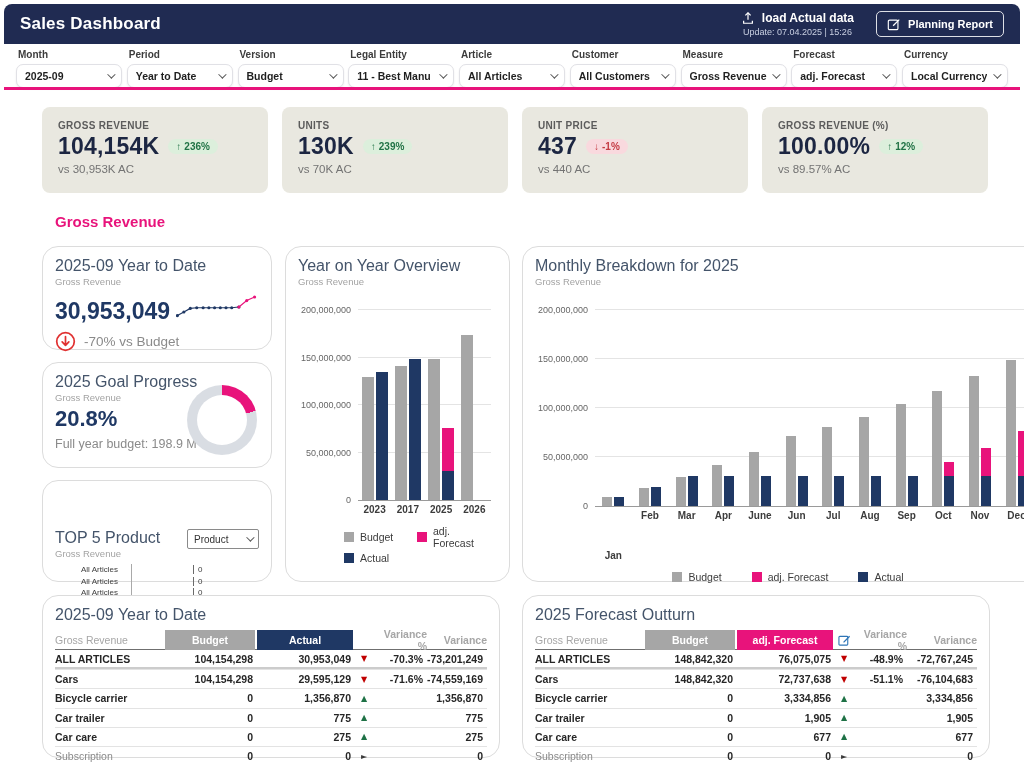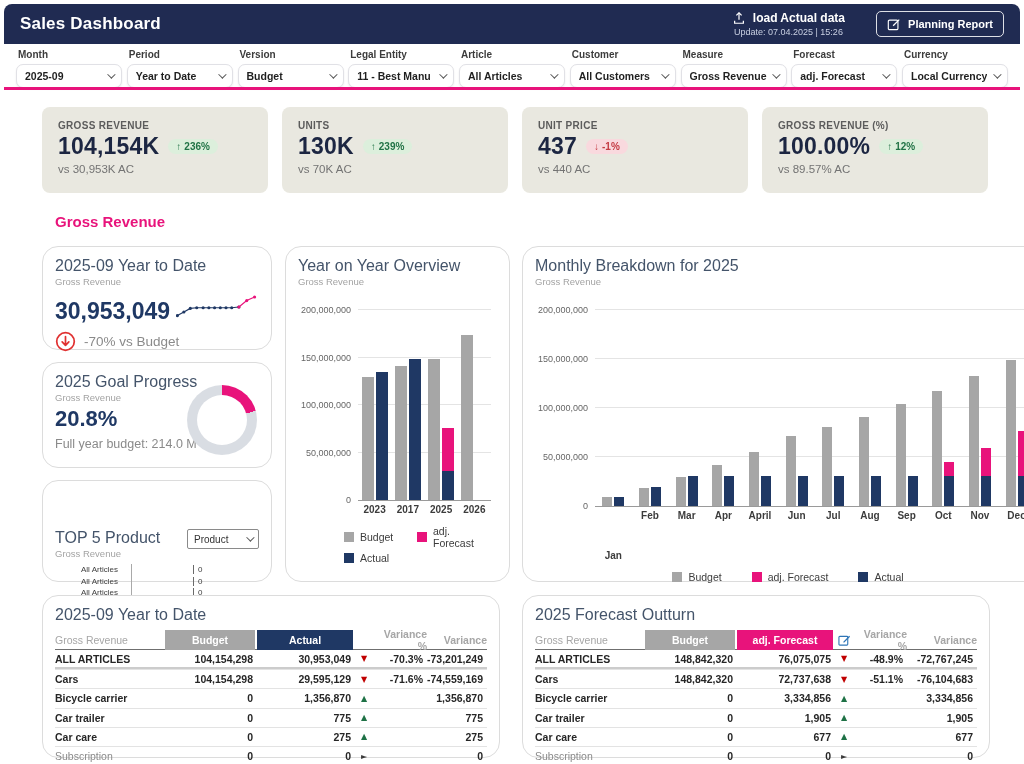--- a/index.html
+++ b/index.html
@@ -3,21 +3,21 @@
 <meta charset="utf-8">
 <style>
   * { box-sizing: border-box; margin: 0; padding: 0; }
   html, body { width: 1024px; height: 764px; overflow: hidden; background: #ffffff; }
   .page { position: relative; width: 1024px; height: 764px; font-family: "Liberation Sans", sans-serif; background:#fff; }
 
   
   .topbar { position: absolute; left: 4px; right: 4px; top: 4px; height: 40px; background: #202b52;
             border-radius: 8px 8px 0 0; display: flex; align-items: center; justify-content: space-between; padding: 0 16px; }
   .app-title { color: #fff; font-size: 17px; font-weight: 600; letter-spacing: .2px; }
-  .topbar-right { display: flex; align-items: center; gap: 31px; }
+  .topbar-right { display: flex; align-items: center; gap: 22px; }
   .load-block { color: #fff; text-align: center; cursor: pointer; }
   .load-row { display: flex; align-items: center; gap: 7px; font-size: 12px; font-weight: 700; justify-content: center; }
   .update-text { font-size: 9px; color: #c9d0e2; margin-top: 2px; }
   .planning-btn { display: flex; align-items: center; gap: 7px; background: transparent; color: #fff;
                   border: 1px solid rgba(255,255,255,.85); border-radius: 5px; padding: 5px 10px; font-size: 11px;
                   font-weight: 600; font-family: inherit; cursor: pointer; }
 
   
   .filterbar { position: absolute; left: 4px; right: 4px; top: 44px; height: 44px; background: #fff;
                display: flex; justify-content: space-between; padding: 3px 12px 0 12px; }
@@ -289,21 +289,21 @@
           </svg>
       </span>
       <span class="delta-text">-70% vs Budget</span>
     </div>
   </div>
 
   <div class="card card-goal">
     <div class="card-title">2025 Goal Progress</div>
     <div class="card-sub">Gross Revenue</div>
     <div class="goal-value">20.8%</div>
-    <div class="goal-foot">Full year budget: 214.0 M</div>
+    <div class="goal-foot">Full year budget: 198.9 M</div>
     <div class="donut" id="goal-donut" style="background: conic-gradient(rgb(232, 19, 123) 0deg, rgb(232, 19, 123) 74.88deg, rgb(217, 221, 227) 74.88deg, rgb(217, 221, 227) 360deg);">
         <div class="donut-hole"></div>
       </div>
   </div>
 
   <div class="card card-top5">
     <div class="top5-head">
       <div>
         <div class="card-title">TOP 5 Product</div>
         <div class="card-sub">Gross Revenue</div>
@@ -491,21 +491,21 @@
                 <div class="bar" style="height: 30.334px; background: rgb(31, 56, 100);"></div>
               </div>
             </div>
           </div>
         </div>
         <div class="xlabels">
           <span class="xlabel" style="width: 30px; margin-top: 40px;">Jan</span>
           <span class="xlabel" style="width: 30px;">Feb</span>
           <span class="xlabel" style="width: 30px;">Mar</span>
           <span class="xlabel" style="width: 30px;">Apr</span>
-          <span class="xlabel" style="width: 30px;">April</span>
+          <span class="xlabel" style="width: 30px;">June</span>
           <span class="xlabel" style="width: 30px;">Jun</span>
           <span class="xlabel" style="width: 30px;">Jul</span>
           <span class="xlabel" style="width: 30px;">Aug</span>
           <span class="xlabel" style="width: 30px;">Sep</span>
           <span class="xlabel" style="width: 30px;">Oct</span>
           <span class="xlabel" style="width: 30px;">Nov</span>
           <span class="xlabel" style="width: 30px;">Dec</span>
         </div>
         <div class="legend legend-center">
           <span class="legend-item">

